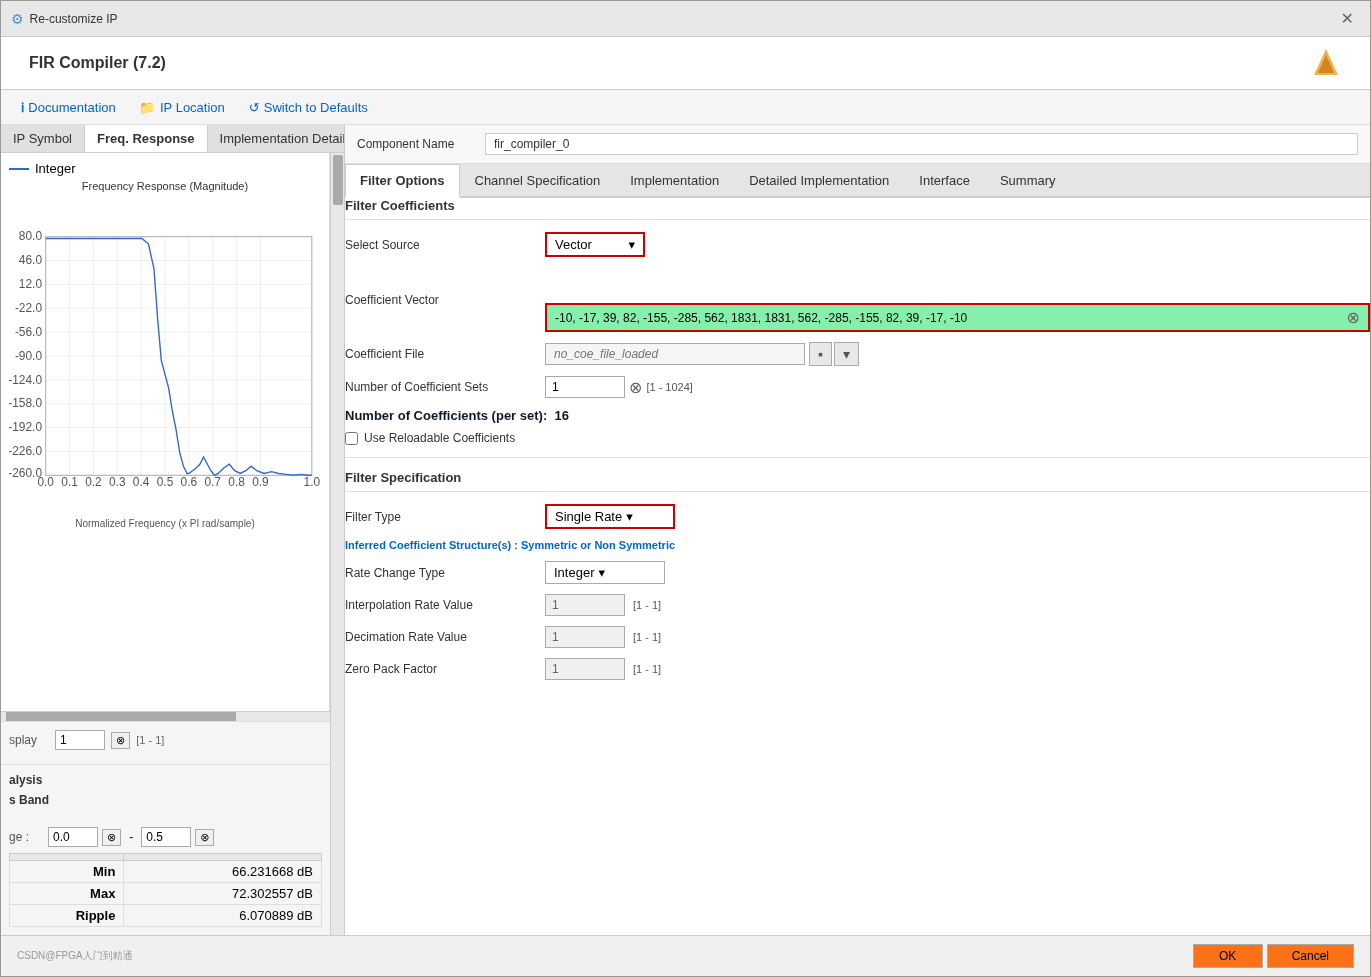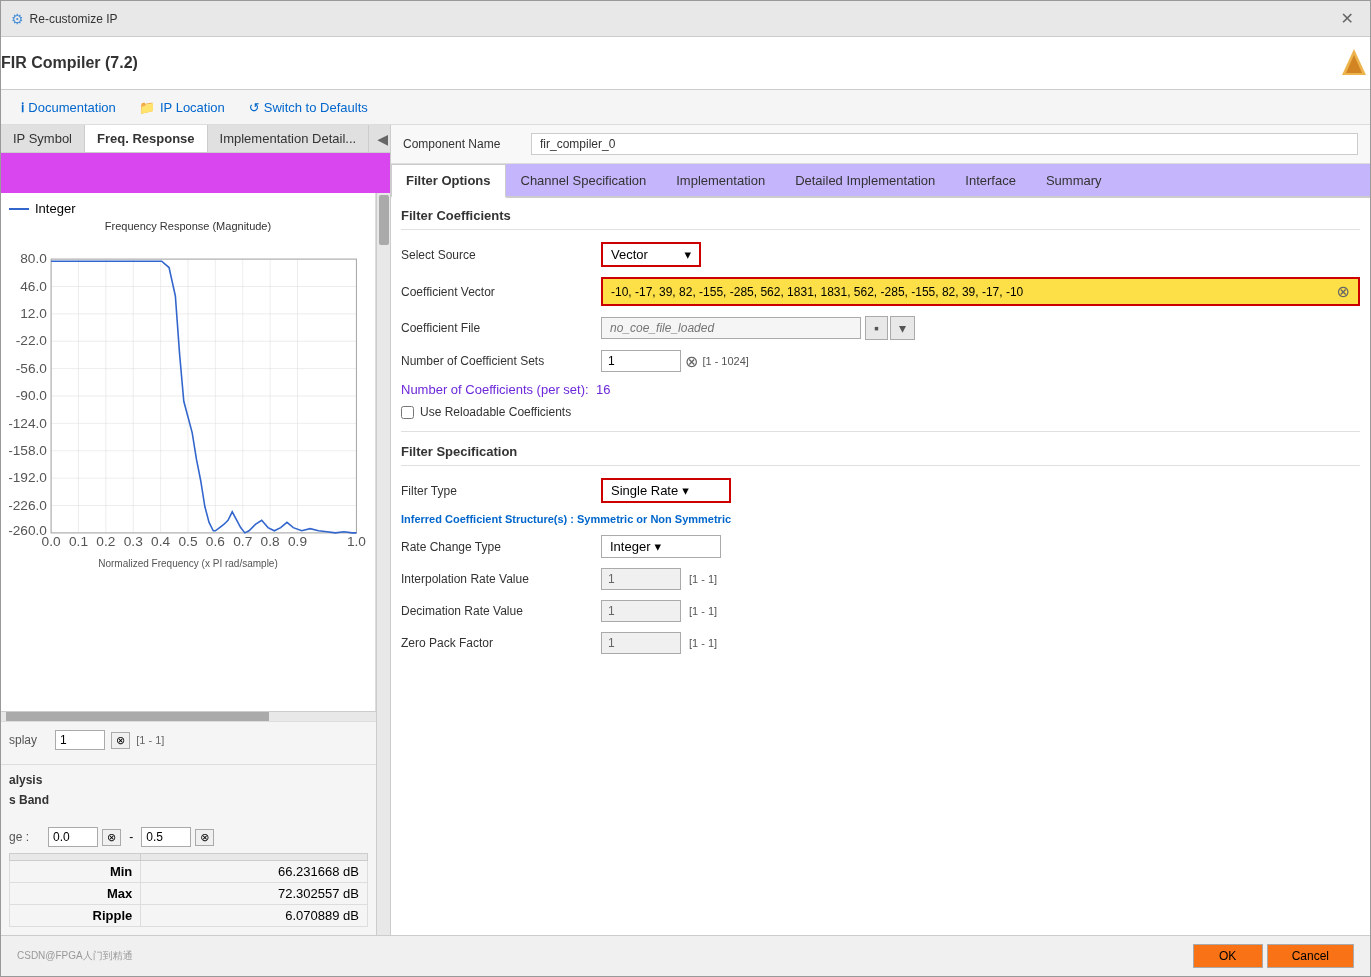--- a/index.html
+++ b/index.html
@@ -6,31 +6,31 @@
     body { background: #f0f0f0; width: 1371px; height: 977px; overflow: hidden; }
     
     .window { background: #f0f0f0; width: 1371px; height: 977px; border: 1px solid #999; display: flex; flex-direction: column; }
     
     .title-bar { background: #e8e8e8; padding: 6px 10px; display: flex; align-items: center; justify-content: space-between; border-bottom: 1px solid #ccc; min-height: 30px; }
     .title-bar-left { display: flex; align-items: center; gap: 6px; }
     .title-bar-icon { color: #4a90d9; font-size: 14px; }
     .title-bar-title { font-size: 12px; color: #333; }
     .title-bar-close { cursor: pointer; font-size: 16px; color: #666; background: none; border: none; padding: 2px 6px; }
     
-    .app-header { background: #ffffff; padding: 10px 0; border-bottom: 1px solid #ccc; display: flex; align-items: center; justify-content: space-between; }
+    .app-header { background: #ffffff; padding: 10px 28px; border-bottom: 1px solid #ccc; display: flex; align-items: center; justify-content: space-between; }
     .app-title { font-size: 16px; font-weight: bold; color: #333; }
     .app-logo { width: 32px; height: 32px; }
     
     .toolbar { background: #f5f5f5; padding: 6px 16px; border-bottom: 1px solid #ddd; display: flex; align-items: center; gap: 16px; }
     .toolbar-btn { display: flex; align-items: center; gap: 4px; color: #0066cc; cursor: pointer; font-size: 12px; background: none; border: none; padding: 2px 4px; }
     
     .main-content { display: flex; flex: 1; overflow: hidden; }
     
     
-    .left-panel { width: 390px; background: #d946ef; border-right: 1px solid #ccc; display: flex; flex-direction: column; overflow: hidden; gap: 40px; }
+    .left-panel { width: 344px; background: #000000; border-right: 1px solid #ccc; display: flex; flex-direction: column; overflow: hidden; }
     .left-tabs { display: flex; background: #e0e0e0; border-bottom: 1px solid #ccc; align-items: center; }
     .left-tab { padding: 6px 12px; font-size: 12px; cursor: pointer; border-right: 1px solid #ccc; color: #333; white-space: nowrap; }
     .left-tab.active { background: #ffffff; font-weight: bold; }
     .left-tab-nav { display: flex; gap: 2px; margin-left: auto; padding: 0 4px; }
     .left-tab-nav-btn { background: none; border: none; cursor: pointer; color: #666; font-size: 14px; padding: 2px 4px; }
     .freq-chart-title { text-align: center; font-size: 11px; color: #333; margin-bottom: 4px; }
     .chart-legend { display: flex; align-items: center; gap: 6px; font-size: 11px; margin-bottom: 4px; }
     .legend-line { width: 20px; height: 2px; background: #3366cc; display: inline-block; }
     .left-section-title { font-weight: bold; font-size: 12px; color: #333; margin-bottom: 6px; }
     .left-row { display: flex; align-items: center; gap: 6px; margin-bottom: 6px; font-size: 12px; }
@@ -46,25 +46,25 @@
     .analysis-table th:first-child { text-align: left; }
     .analysis-table td { padding: 3px 8px; border: 1px solid #ddd; text-align: right; }
     .analysis-table td:first-child { font-weight: bold; }
     
     
     .right-panel { flex: 1; background: #ffffff; display: flex; flex-direction: column; overflow: hidden; }
     .component-name-row { display: flex; align-items: center; gap: 8px; padding: 8px 12px; border-bottom: 1px solid #ddd; background: #f8f8f8; }
     .component-name-label { font-size: 12px; color: #333; min-width: 120px; }
     .component-name-value { font-size: 12px; color: #333; border: 1px solid #ccc; padding: 3px 8px; flex: 1; background: white; }
     
-    .right-tabs { display: flex; border-bottom: 2px solid #ccc; background: #c4b5fd; }
+    .right-tabs { display: flex; border-bottom: 2px solid #ccc; background: #e5e5e5; }
     .right-tab { padding: 8px 14px; font-size: 12px; cursor: pointer; border: 1px solid transparent; border-bottom: none; color: #333; white-space: nowrap; }
     .right-tab.active { background: white; border: 1px solid #ccc; border-bottom: 2px solid white; margin-bottom: -2px; font-weight: bold; }
     
-    .right-content { flex: 1; overflow-y: auto; padding: 10px; }
+    .right-content { flex: 1; overflow-y: auto; padding: 0; }
     
     .section-header { font-size: 13px; font-weight: bold; color: #333; margin-bottom: 12px; padding-bottom: 6px; border-bottom: 1px solid #e0e0e0; }
     
     .form-row { display: flex; align-items: center; margin-bottom: 10px; }
     .form-label { min-width: 200px; font-size: 12px; color: #333; }
     .form-control { display: flex; align-items: flex-end; gap: 8px; }
     
     .select-box { border: 2px solid #cc0000; padding: 3px 6px; font-size: 12px; background: white; min-width: 100px; cursor: pointer; display: flex; align-items: center; justify-content: space-between; gap: 6px; }
     
     .coeff-vector-row { display: flex; align-items: center; margin-bottom: 10px; }
@@ -72,21 +72,21 @@
     
     .coeff-file-row { display: flex; align-items: center; margin-bottom: 10px; }
     .coeff-file-label { min-width: 200px; font-size: 12px; color: #333; }
     .coeff-file-input { border: 1px solid #aaa; padding: 3px 8px; font-size: 12px; background: #f5f5f5; color: #999; min-width: 260px; font-style: italic; }
     .file-btn { border: 1px solid #aaa; background: #e8e8e8; padding: 3px 8px; cursor: pointer; font-size: 18px; color: #555; margin-left: 4px; }
     
     .num-coeff-row { display: flex; align-items: center; margin-bottom: 10px; }
     .range-hint { font-size: 11px; color: #555; }
     
     .info-row { display: flex; align-items: center; margin-bottom: 8px; }
-    .info-label { min-width: 200px; font-size: 12px; color: #6d28d9; }
+    .info-label { min-width: 200px; font-size: 12px; color: #0f172a; font-weight: bold; }
     
     .checkbox-row { display: flex; align-items: center; gap: 6px; margin-bottom: 12px; }
     .checkbox-row input { cursor: pointer; }
     .checkbox-row label { font-size: 12px; color: #333; cursor: pointer; }
     
     .section-divider { border: none; border-top: 1px solid #e0e0e0; margin: 12px 0; }
     
     .inferred-text { font-size: 11px; color: #0066cc; font-weight: bold; margin-bottom: 10px; }
     
     .rate-input { border: 1px solid #aaa; padding: 3px 6px; font-size: 12px; background: #f0f0f0; width: 80px; color: #666; }
@@ -317,21 +317,21 @@
           <div class="form-control">
             <div class="select-box" style="border:2px solid #cc0000; padding:3px 8px; display:flex; align-items:center; gap:4px; background:white; min-width:100px;">
               <span>Vector</span>
               <span>▾</span>
             </div>
           </div>
         </div>
 
         <div class="coeff-vector-row">
           <span class="coeff-vector-label">Coefficient Vector</span>
-          <div style="flex:1; border:2px solid #cc0000; padding:3px 8px; background:#fde047; display:flex; align-items:center;">
+          <div style="flex:1; border:2px solid #cc0000; padding:3px 8px; background:#86efac; display:flex; align-items:center;margin-top:36px;">
             <input type="text" value="-10, -17, 39, 82, -155, -285, 562, 1831, 1831, 562, -285, -155, 82, 39, -17, -10" style="border: none; outline: none; flex: 1 1 0%; font-size: 12px; background: transparent; width: 100%;">
             <span style="color:#666; cursor:pointer; font-size:16px; flex-shrink:0;">⊗</span>
           </div>
         </div>
 
         <div class="coeff-file-row">
           <span class="coeff-file-label">Coefficient File</span>
           <input type="text" class="coeff-file-input" placeholder="no_coe_file_loaded" style="border: 1px solid rgb(170, 170, 170); padding: 3px 8px; font-size: 12px; background: rgb(245, 245, 245); color: rgb(153, 153, 153); min-width: 260px;">
           <button class="file-btn" style="border:1px solid #aaa; background:#e8e8e8; padding:3px 8px; cursor:pointer; font-size:14px; margin-left:4px;">▪</button>
           <button class="file-btn" style="border:1px solid #aaa; background:#e8e8e8; padding:3px 8px; cursor:pointer; font-size:14px; margin-left:2px;">▾</button>

